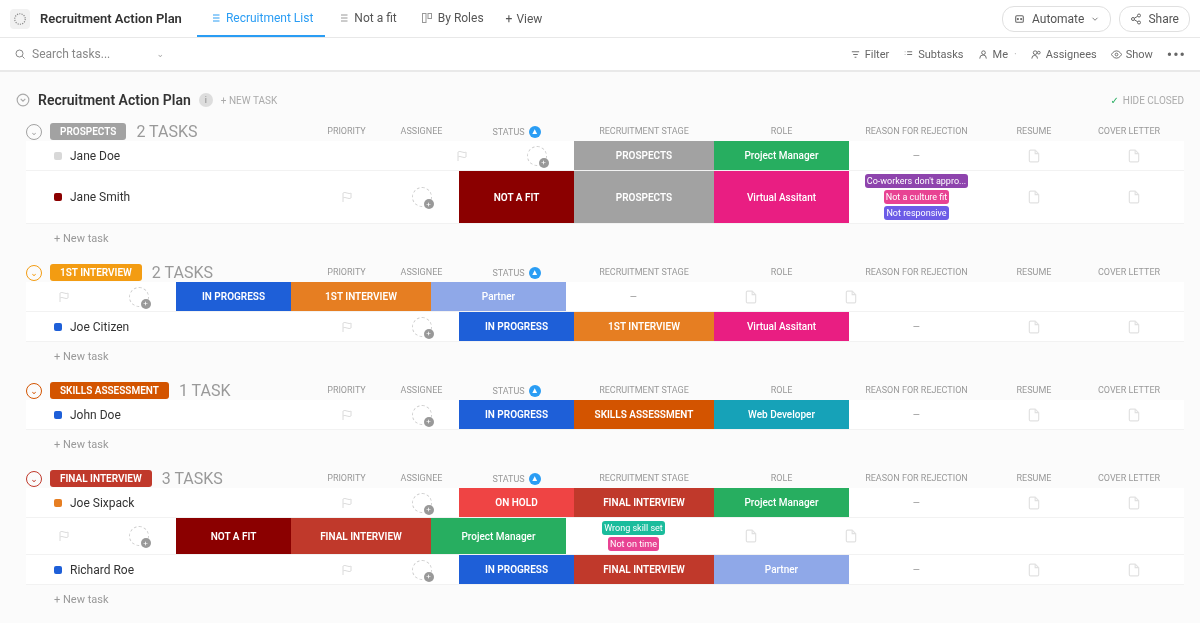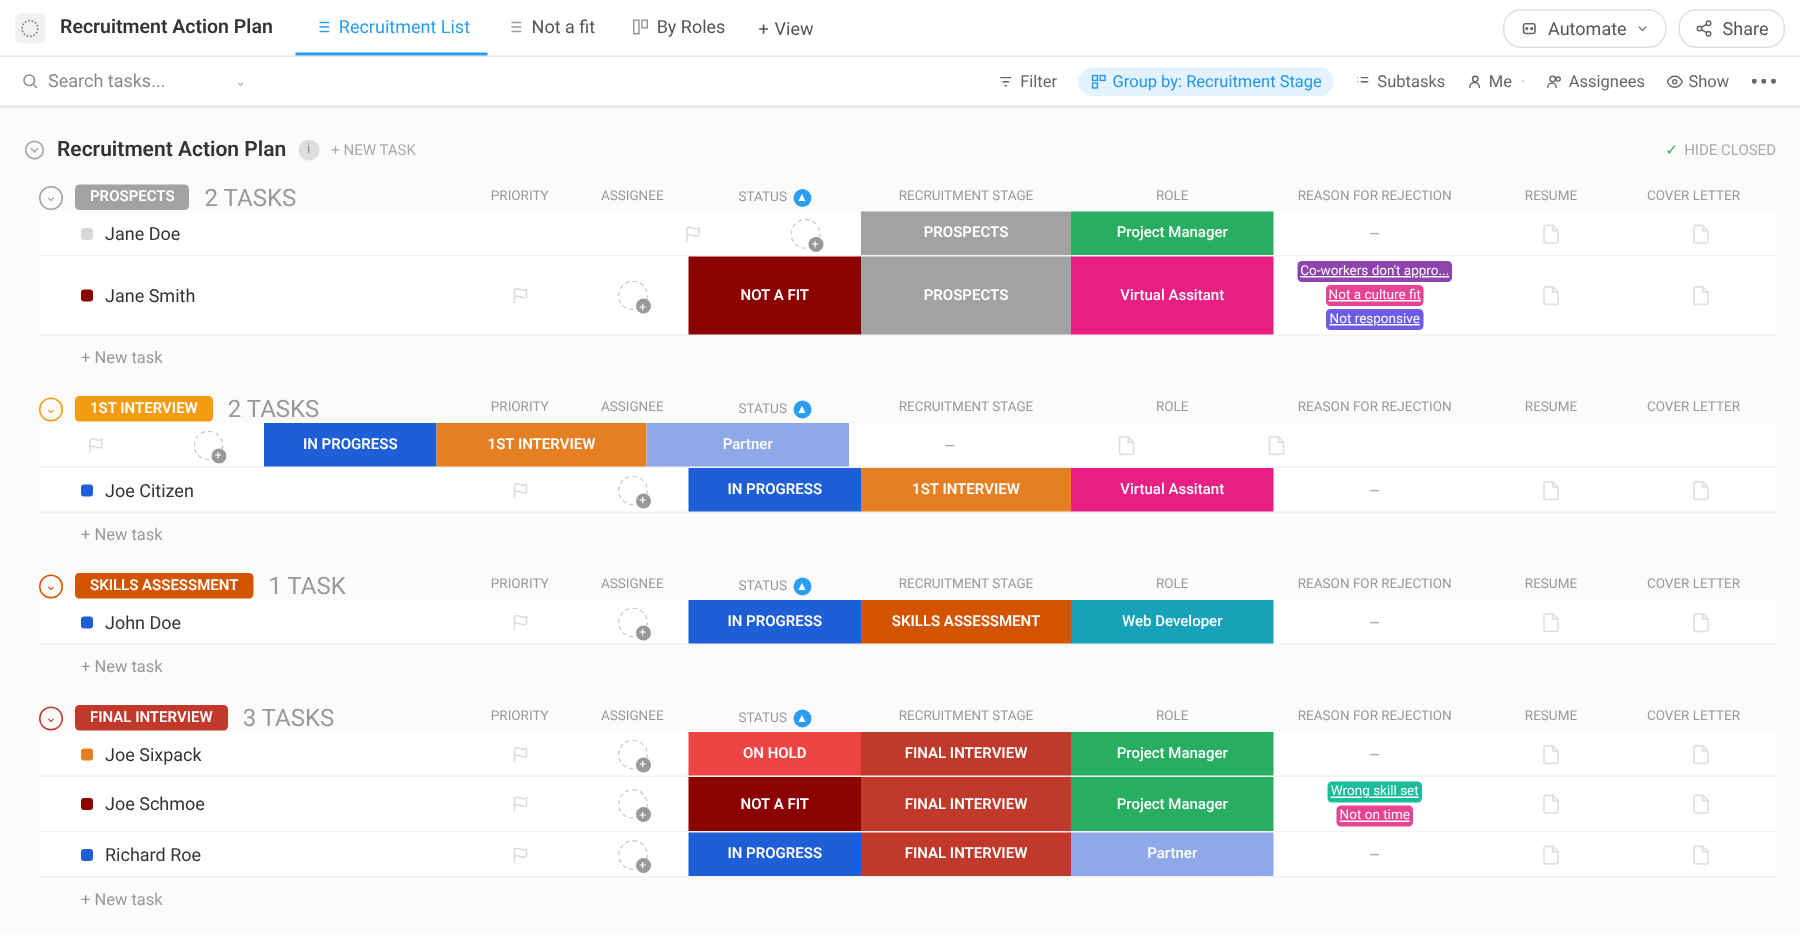--- a/index.html
+++ b/index.html
@@ -51,21 +51,21 @@
 .cell { display: flex; align-items: center; justify-content: center; }
 .c-priority { width: 75px; }
 .c-assignee { width: 75px; position: relative; }
 .flag-icon { width: 12px; height: 12px; opacity: 0.3; }
 .avatar-placeholder { width: 20px; height: 20px; border: 1px dashed #ccc; border-radius: 50%; position: relative; }
 .avatar-placeholder::after { content: "+"; position: absolute; bottom: -3px; right: -3px; width: 10px; height: 10px; background: #999; color: #fff; border-radius: 50%; font-size: 8px; display: flex; align-items: center; justify-content: center; }
 .c-status { width: 115px; color: #fff; font-size: 10px; font-weight: 600; }
 .c-stage { width: 140px; color: #fff; font-size: 10px; font-weight: 600; }
 .c-role { width: 135px; color: #fff; font-size: 10px; font-weight: 500; }
 .c-reason { width: 135px; flex-direction: column; gap: 2px; padding: 3px 4px; }
-.reason-tag { font-size: 9px; color: #fff; padding: 2px 2px; border-radius: 3px; white-space: nowrap; overflow: hidden; text-overflow: ellipsis; max-width: 120px; text-decoration: underline; }
+.reason-tag { font-size: 9px; color: #fff; padding: 2px 2px; border-radius: 3px; white-space: nowrap; overflow: hidden; text-overflow: ellipsis; max-width: 120px; }
 .dash { color: #aaa; }
 .c-resume, .c-cover { width: 100px; }
 .doc-ph { width: 14px; height: 16px; opacity: 0.25; }
 .new-task-row { padding: 8px 0 0 28px; font-size: 11px; color: #999; cursor: pointer; }
 .caret-down { font-size: 9px; color: #aaa; margin-left: auto; }
 </style>
 </head>
 <body>
 
 <div class="topbar">
@@ -145,28 +145,20 @@
     <span class="caret-down">⌄</span>
   </div>
   <div class="toolbar-right">
     <div class="tool-item">
       <svg width="11" height="11" viewBox="0 0 24 24" fill="none" stroke="#666" stroke-width="2">
           <line x1="4" y1="6" x2="20" y2="6"></line>
           <line x1="7" y1="12" x2="17" y2="12"></line>
           <line x1="10" y1="18" x2="14" y2="18"></line>
         </svg>
       <span>Filter</span>
-    </div>
-    <div class="tool-item active">
-      <svg width="11" height="11" viewBox="0 0 24 24" fill="none" stroke="#2196f3" stroke-width="2">
-          <rect x="3" y="3" width="7" height="7"></rect>
-          <rect x="14" y="3" width="7" height="7"></rect>
-          <rect x="3" y="14" width="7" height="7"></rect>
-        </svg>
-      <span>Group by: Recruitment Stage</span>
     </div>
     <div class="tool-item">
       <svg width="11" height="11" viewBox="0 0 24 24" fill="none" stroke="#666" stroke-width="2">
           <path d="M9 6h11M9 12h11M4 6h1M4 12h1"></path>
         </svg>
       <span>Subtasks</span>
     </div>
     <div class="tool-item">
       <svg width="11" height="11" viewBox="0 0 24 24" fill="none" stroke="#666" stroke-width="2">
           <circle cx="12" cy="8" r="4"></circle>
@@ -463,24 +455,20 @@
             </svg>
           </div>
       <div class="cell c-cover">
             <svg class="doc-ph" viewBox="0 0 24 24" fill="none" stroke="#888" stroke-width="2">
               <path d="M14 2H6a2 2 0 0 0-2 2v16a2 2 0 0 0 2 2h12a2 2 0 0 0 2-2V8z"></path>
               <polyline points="14 2 14 8 20 8"></polyline>
             </svg>
           </div>
     </div>
         <div class="task-row">
-      <div class="task-name-cell">
-        <span class="status-dot" style="background:#8b0000"></span>
-        <span>Joe Schmoe</span>
-      </div>
       <div class="cell c-priority">
             <svg class="flag-icon" viewBox="0 0 24 24" fill="none" stroke="#888" stroke-width="2">
               <path d="M4 22V4s1-1 4-1 5 2 8 2 4-1 4-1v10s-1 1-4 1-5-2-8-2-4 1-4 1"></path>
             </svg>
           </div>
       <div class="cell c-assignee">
             <div class="avatar-placeholder"></div>
           </div>
       <div class="cell c-status" style="background:#8b0000;color:#fff">NOT A FIT</div>
       <div class="cell c-stage" style="background:#c0392b">FINAL INTERVIEW</div>

